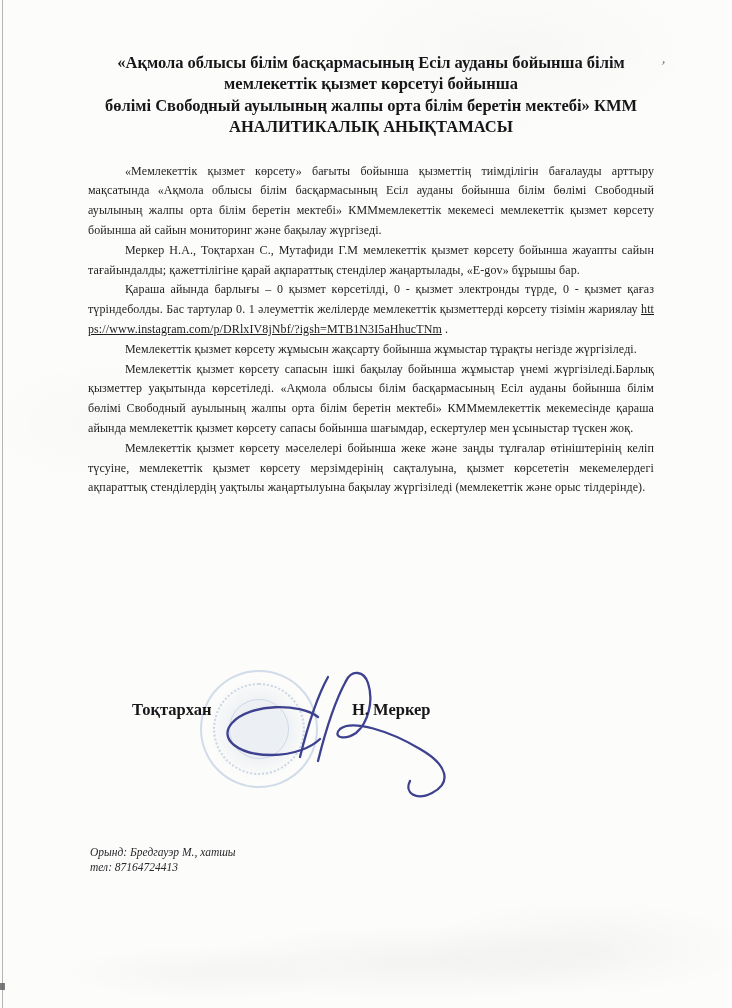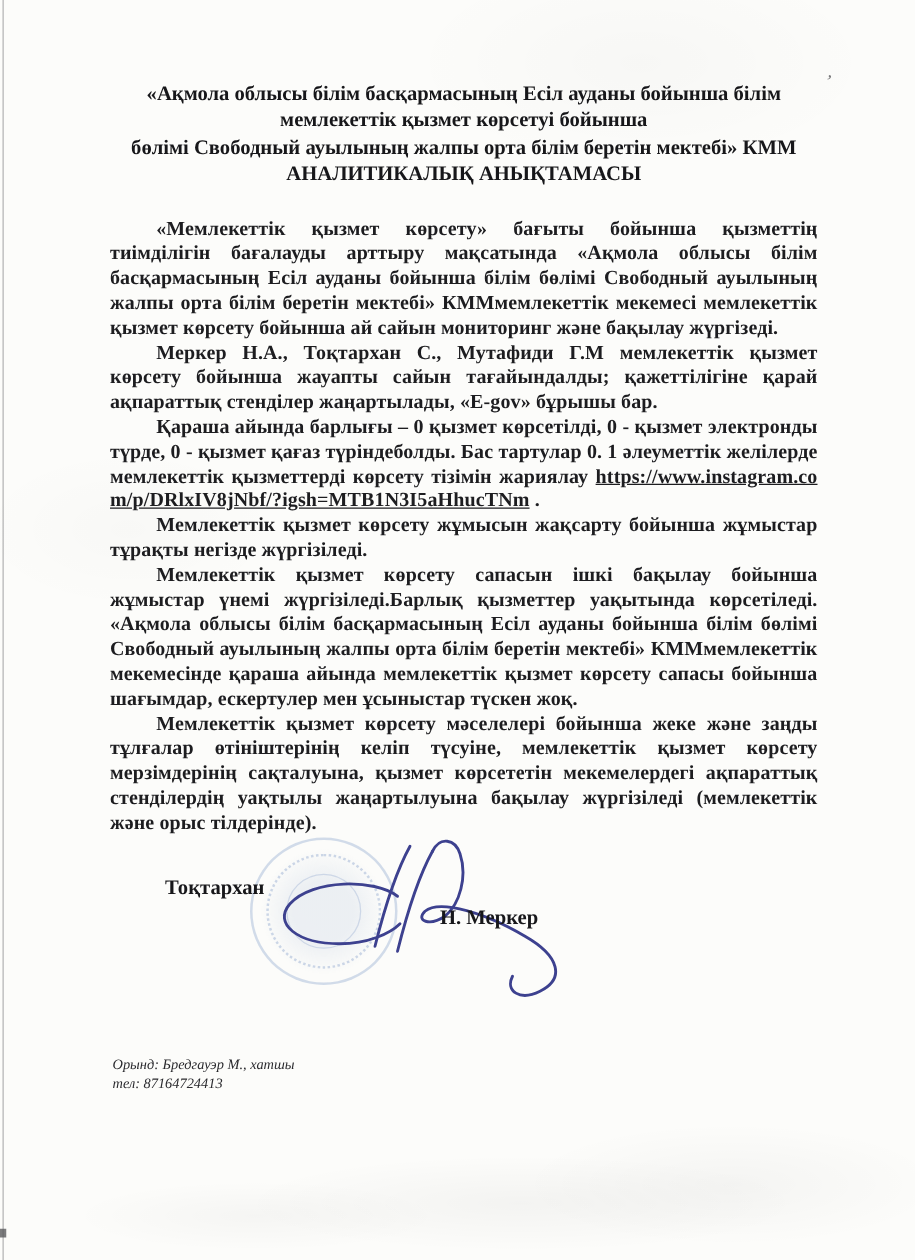--- a/index.html
+++ b/index.html
@@ -26,43 +26,42 @@
   }
   .scan-mark-bottom {
     position:absolute; left:0; top:983px; width:5px; height:7px;
     background:#5a5a5c; opacity:.8;
   }
   .scan-tick-topright {
     position:absolute; left:660px; top:58px;
     font-size:15px; color:#7a7a7c; transform:rotate(14deg);
   }
   .content {
-    position:absolute; left:88px; top:52px; width:566px;margin-top:12px;
+    position:absolute; left:88px; top:52px; width:566px;
   }
   .doc-title {
     text-align:center; font-weight:bold;
     font-size:16.5px; line-height:21.4px; color:#17171a;
   }
   .doc-body { margin-top:24px; }
   .doc-body p {
     text-align:justify; text-indent:37px;
-    font-size:16px; line-height:19.8px; letter-spacing:0.1px;
+    font-size:12px; line-height:19.8px; letter-spacing:0.1px;
     color:#1d1d20;
-    font-weight:bold;
   }
   .doc-body a {
     color:#1d1d20; text-decoration:underline; word-break:break-all;
   }
   .sig-role {
     position:absolute; left:132px; top:700px;
     font-weight:bold; font-size:16.5px; color:#17171a;
   }
   .sig-name {
     position:absolute; left:352px; top:700px;
-    font-weight:bold; font-size:16.5px; color:#17171a;margin-top:24px;
+    font-weight:bold; font-size:16.5px; color:#17171a;
   }
   .sig-svg { position:absolute; left:180px; top:655px; }
   .stamp {
     position:absolute; left:200px; top:670px; width:118px; height:118px;
     border-radius:50%;
     border:2px solid rgba(140,165,205,0.38);
     background:radial-gradient(circle at 50% 50%, rgba(140,165,205,0.14) 0 30%, transparent 62%);
   }
   .stamp::before {
     content:""; position:absolute; inset:11px; border-radius:50%;

